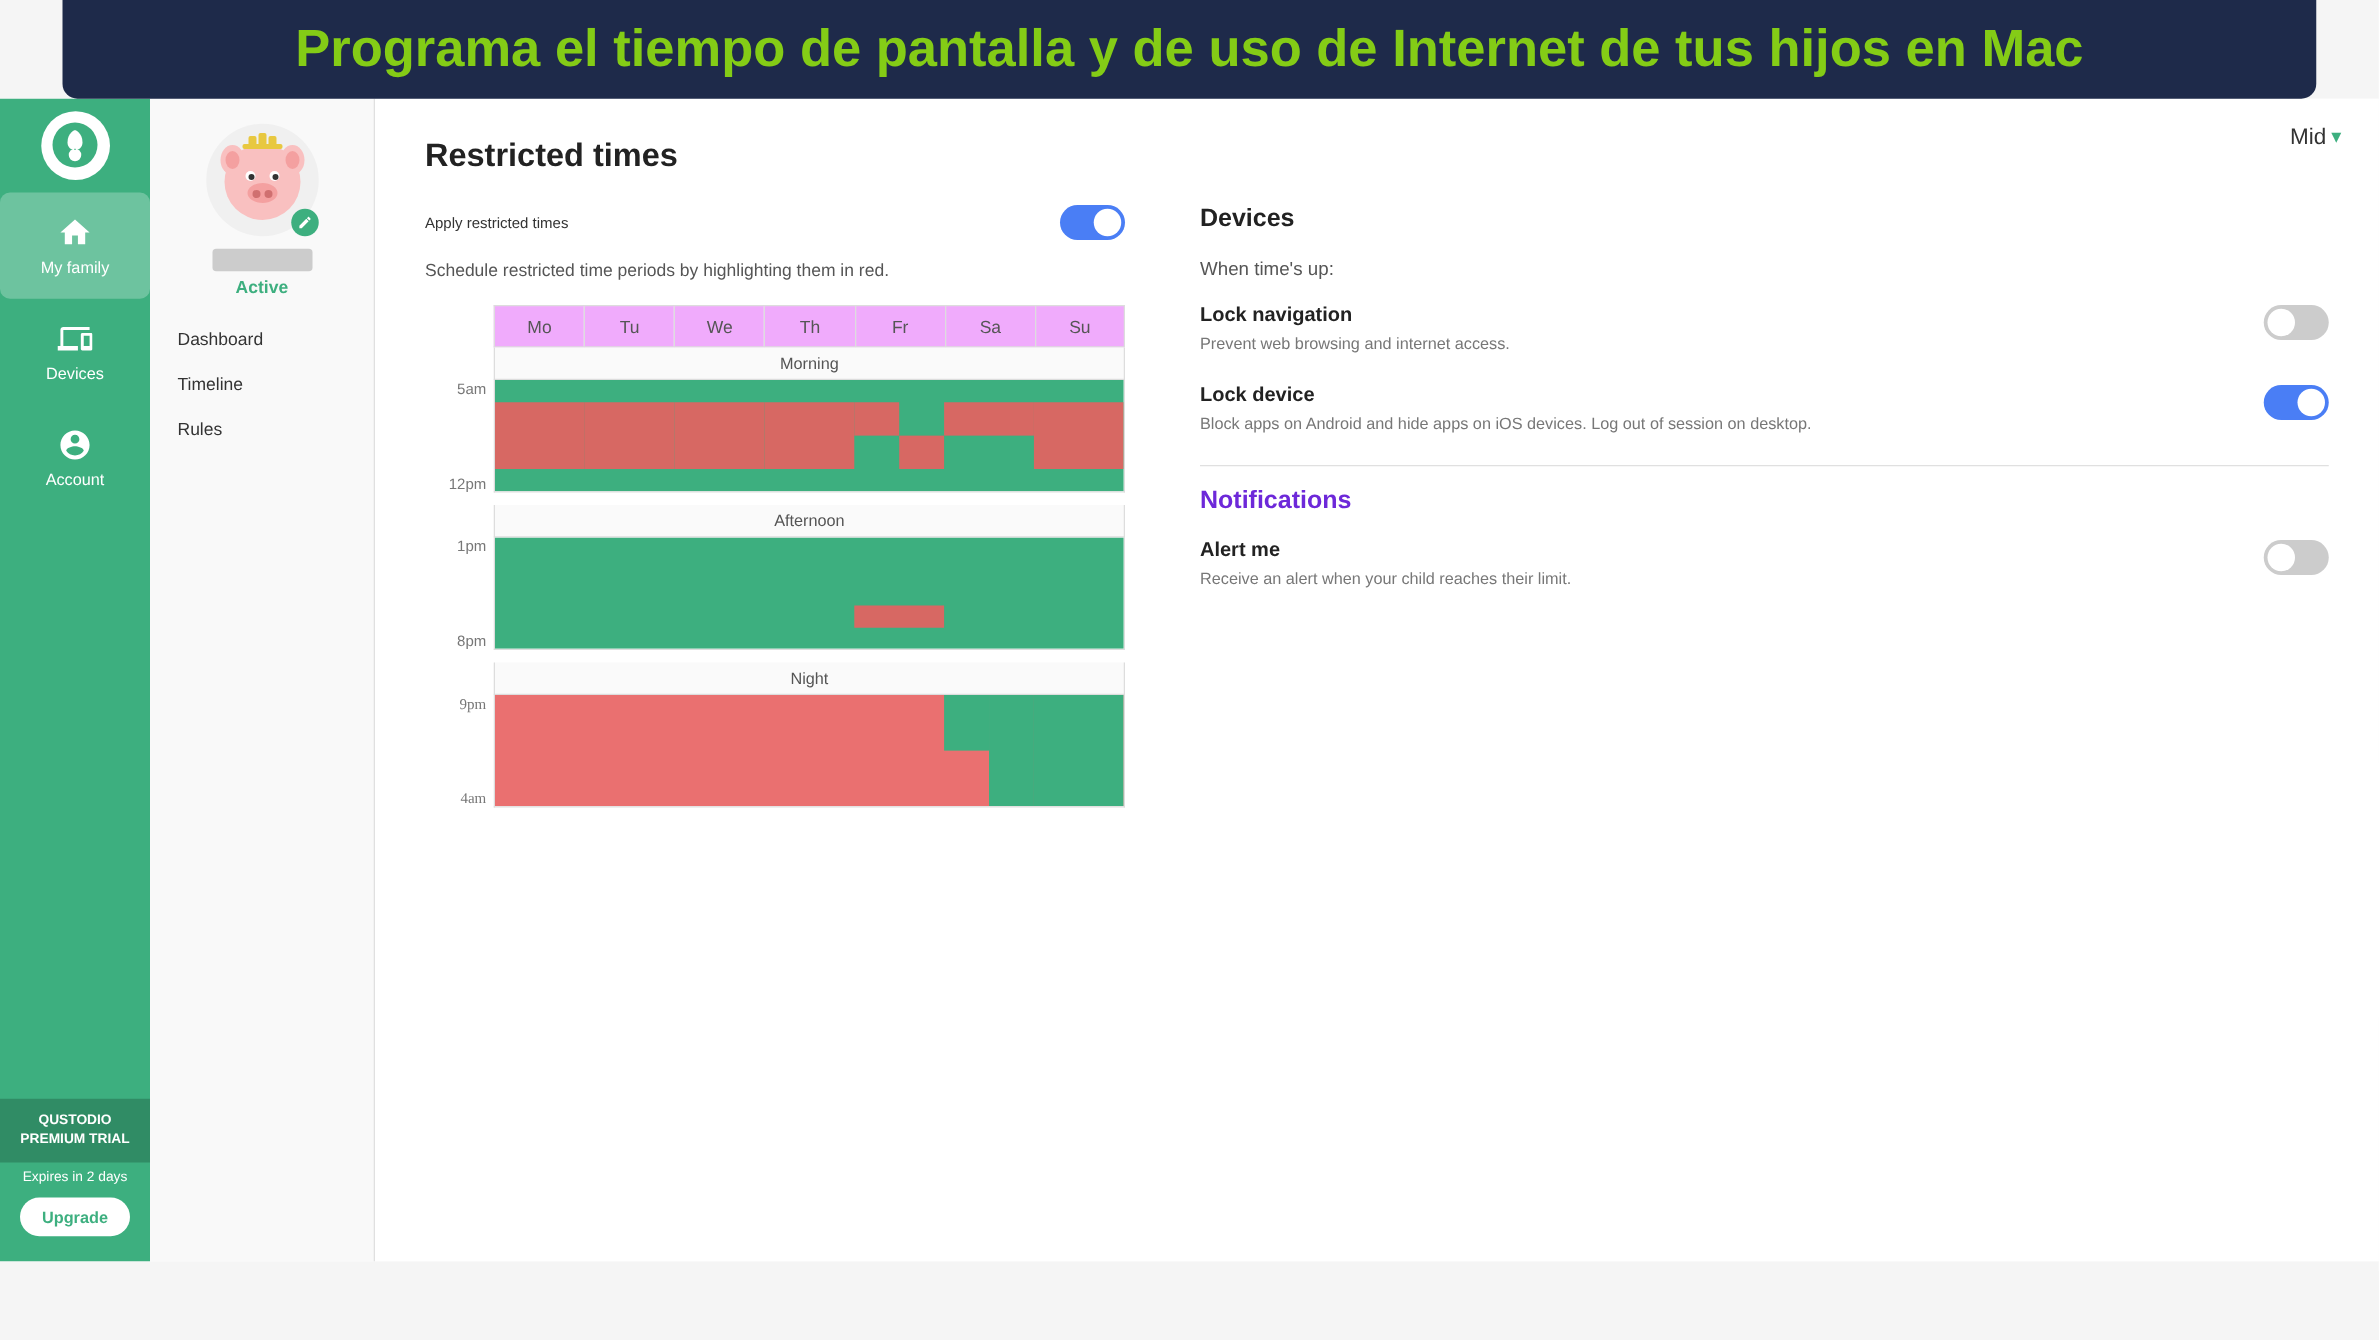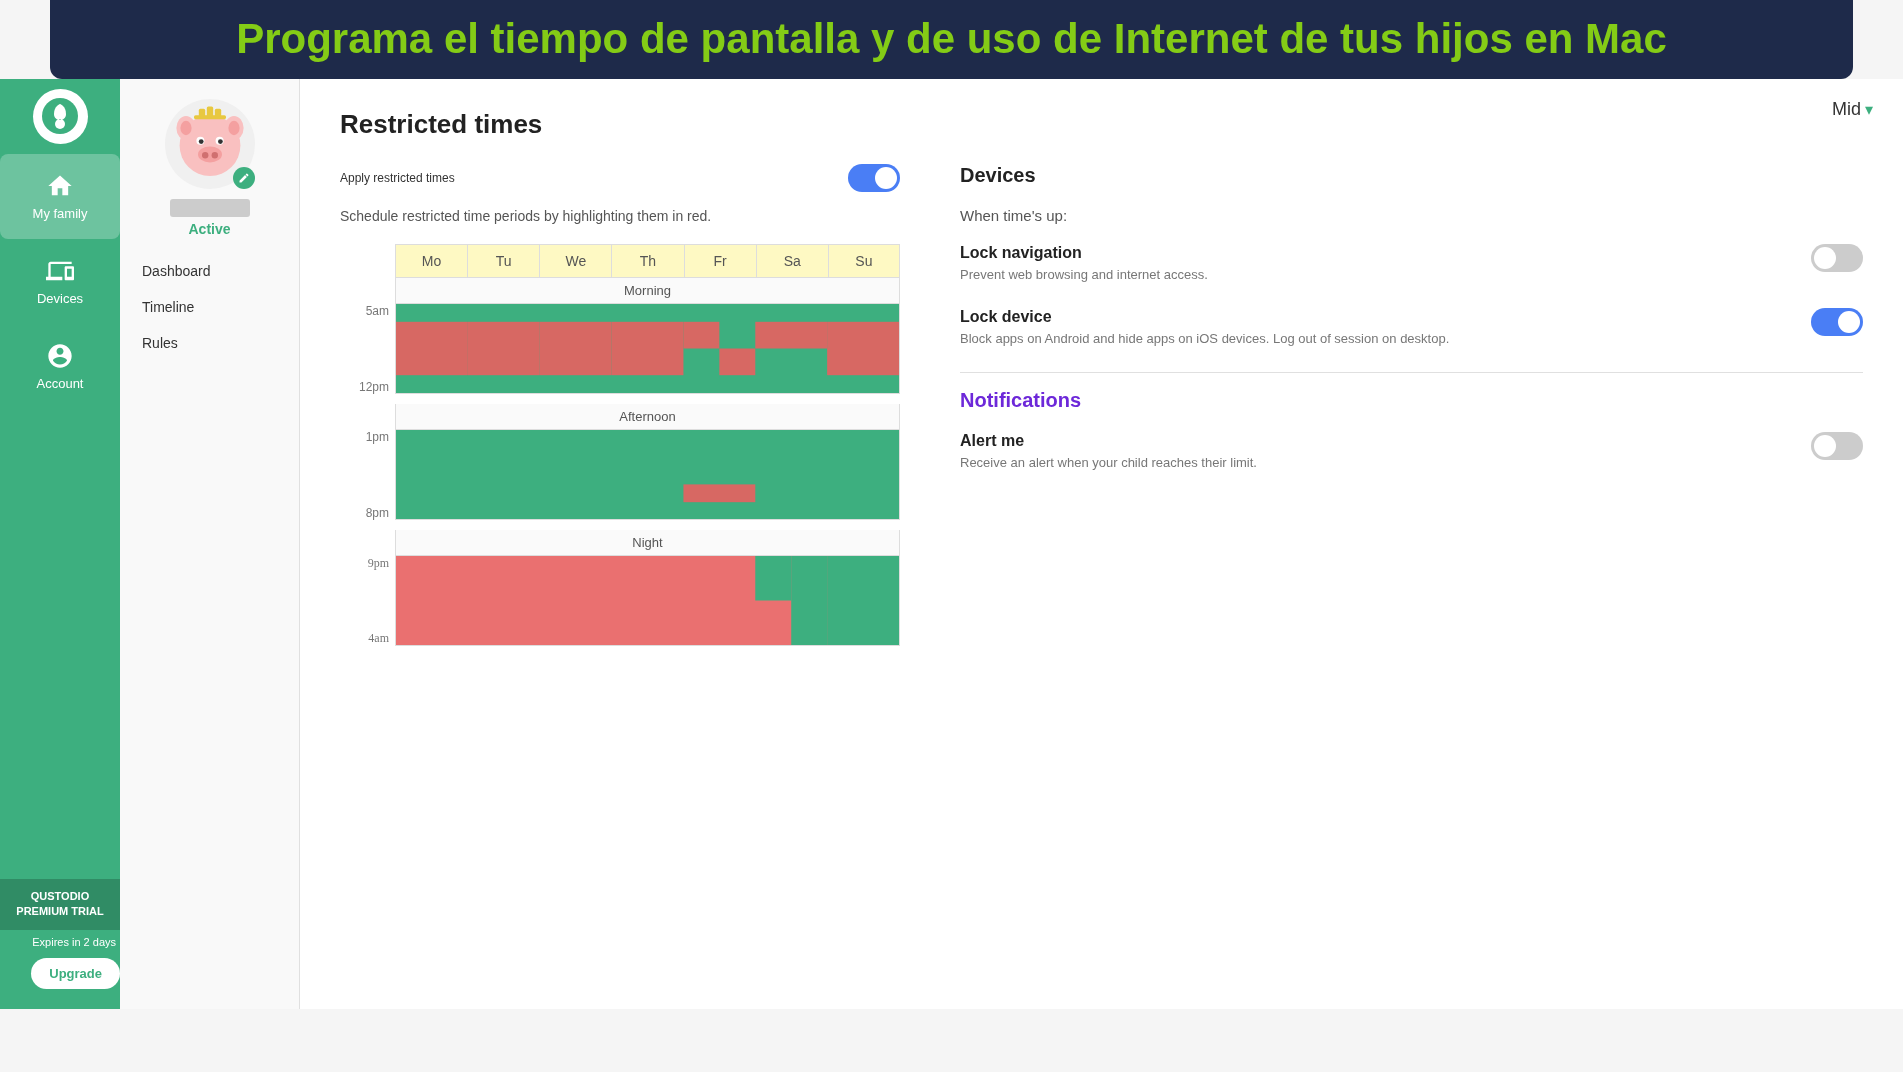--- a/index.html
+++ b/index.html
@@ -69,21 +69,21 @@
     .sidebar-nav-item.active {
       background: rgba(255,255,255,0.25);
     }
 
     .sidebar-nav-item svg { width: 28px; height: 28px; fill: white; }
 
     .sidebar-bottom {
       margin-top: auto;
       display: flex;
       flex-direction: column;
-      align-items: flex-end;
+      align-items: center;
       width: 100%;
       padding: 10px 0;
     }
 
     .premium-badge {
       background: rgba(0,0,0,0.2);
       color: white;
       text-align: center;
       font-size: 11px;
       font-weight: 700;
@@ -251,21 +251,21 @@
     }
 
     .days-header .empty { }
     .days-header .day-label {
       text-align: center;
       font-size: 14px;
       color: #555;
       padding: 8px 0;
       border: 1px solid #ddd;
       border-right: none;
-      background: #fef9c3;
+      background: #f0abfc;
     }
     .days-header .day-label:last-child { border-right: 1px solid #ddd; }
 
     .chart-section-title-cell {
       text-align: center;
       font-size: 13px;
       color: #555;
       background: #fafafa;
       border: 1px solid #ddd;
       border-top: none;

